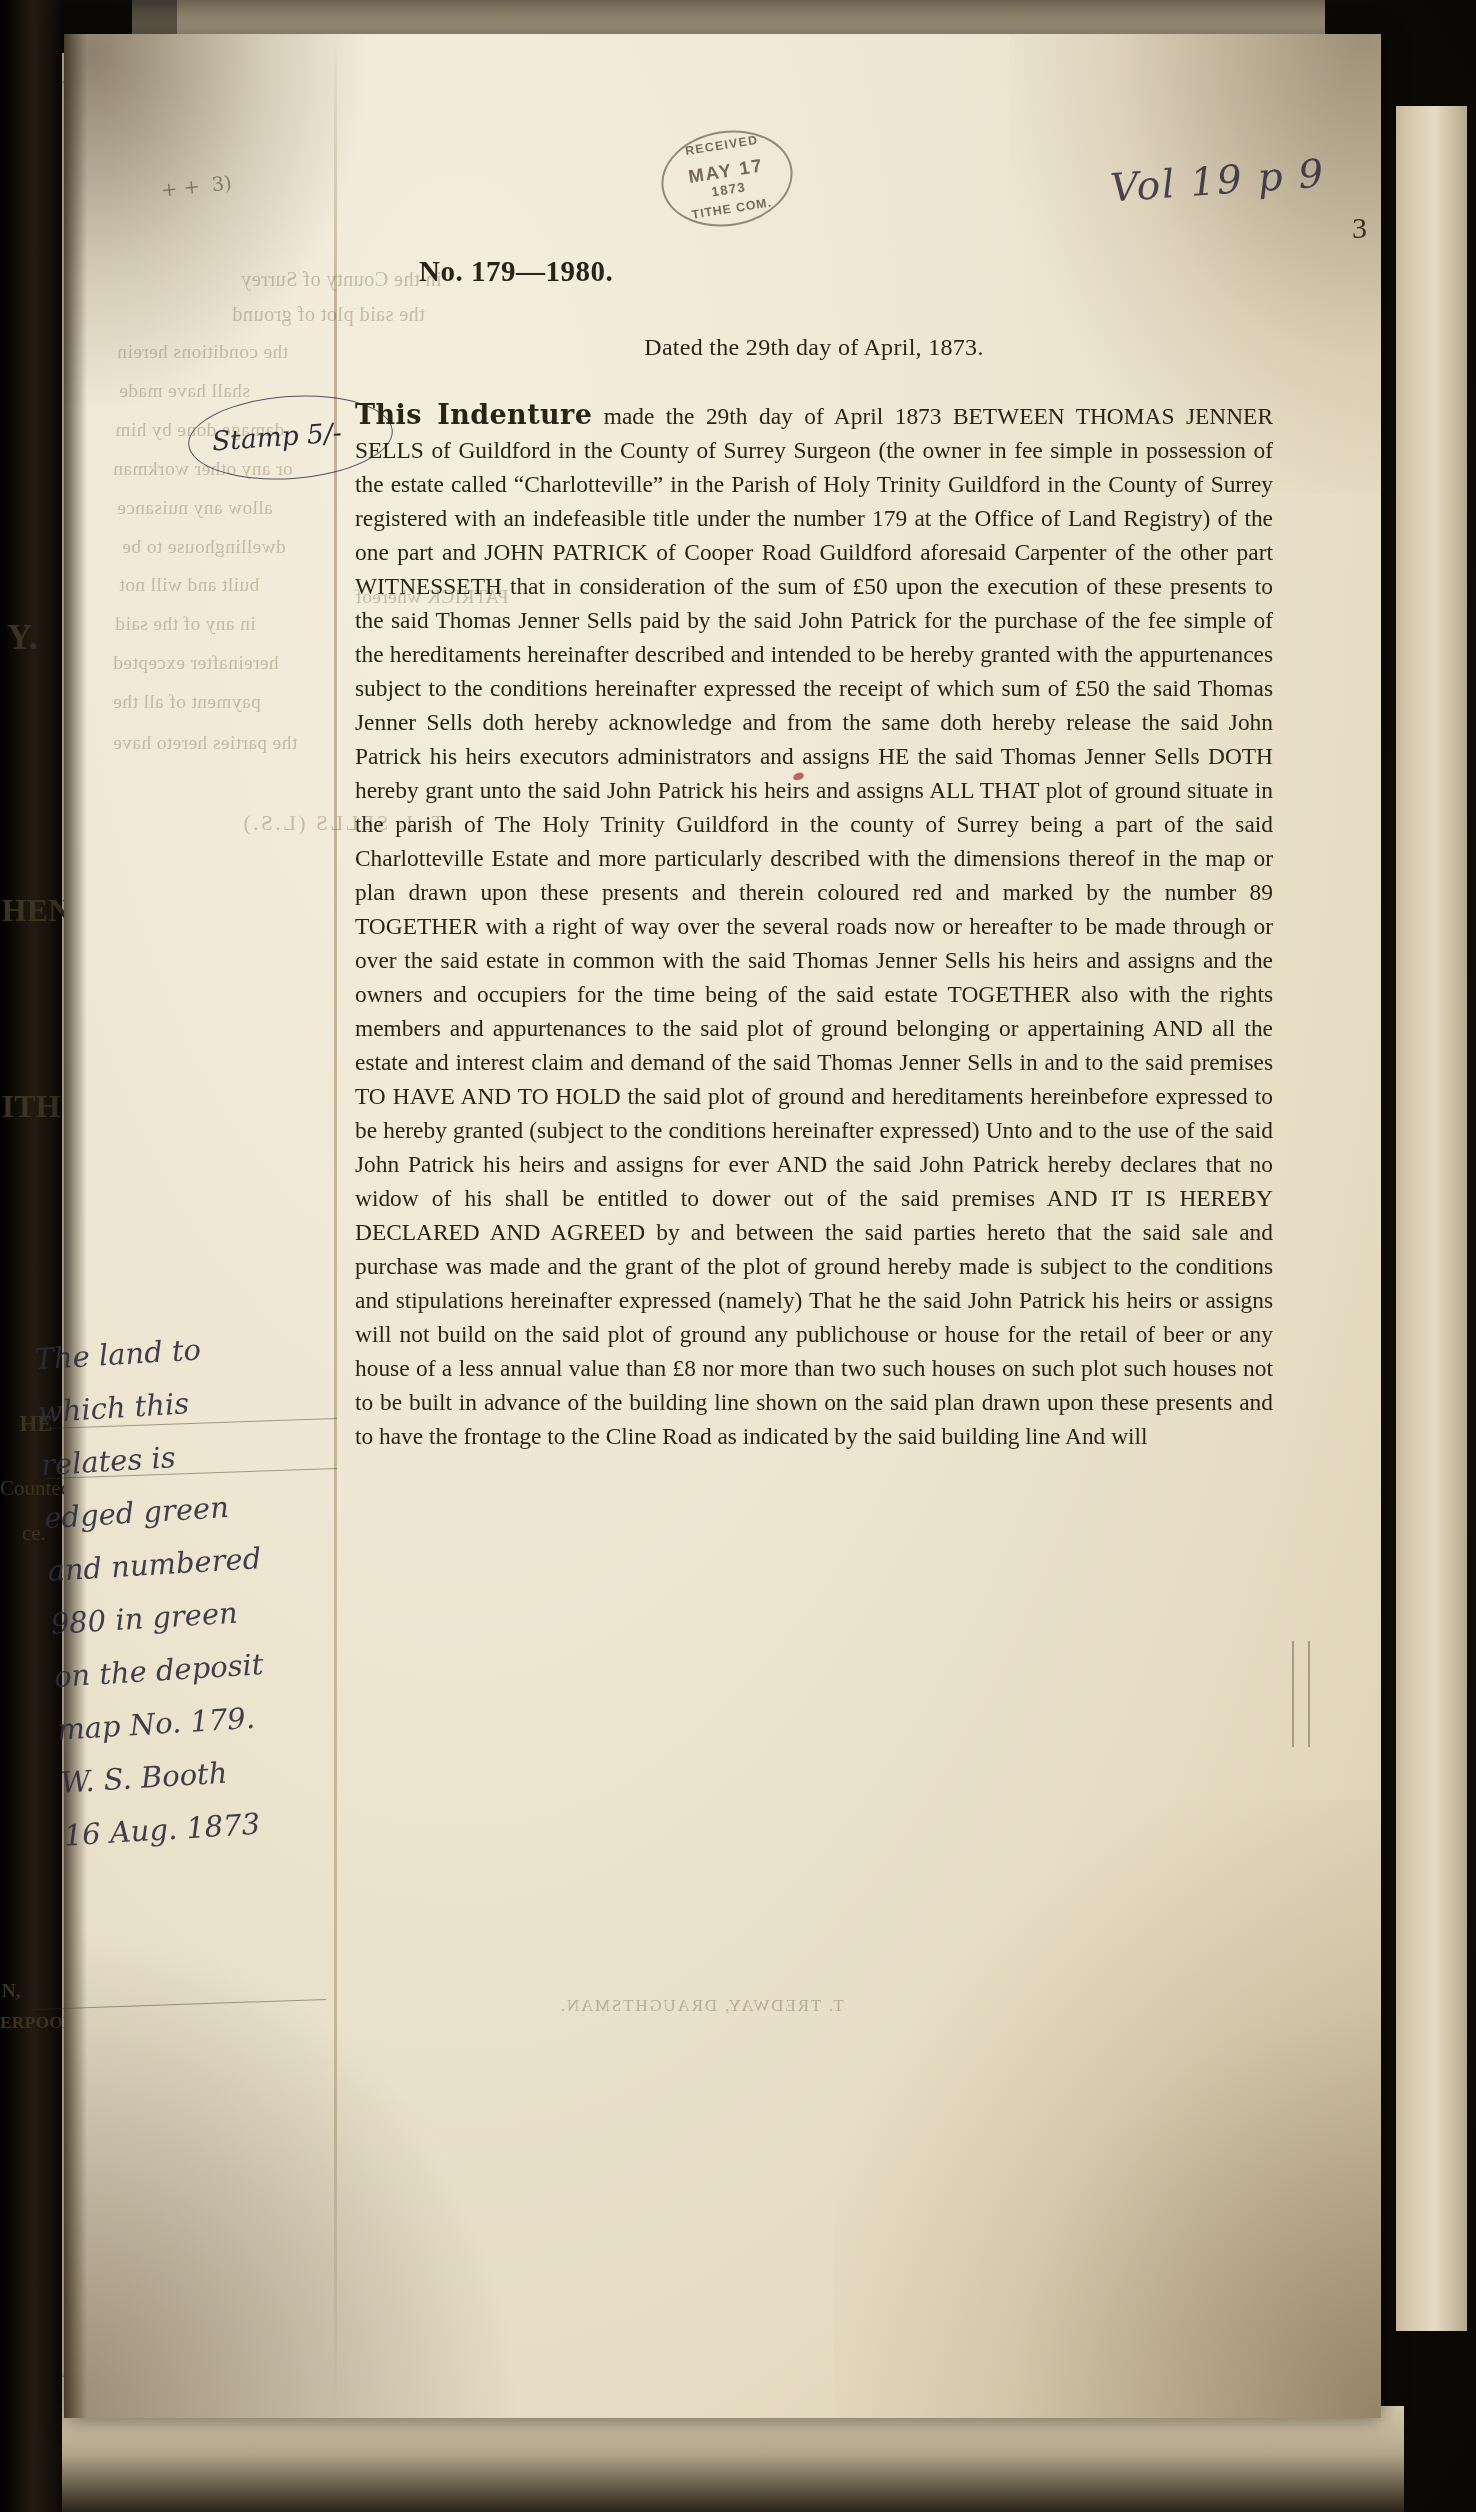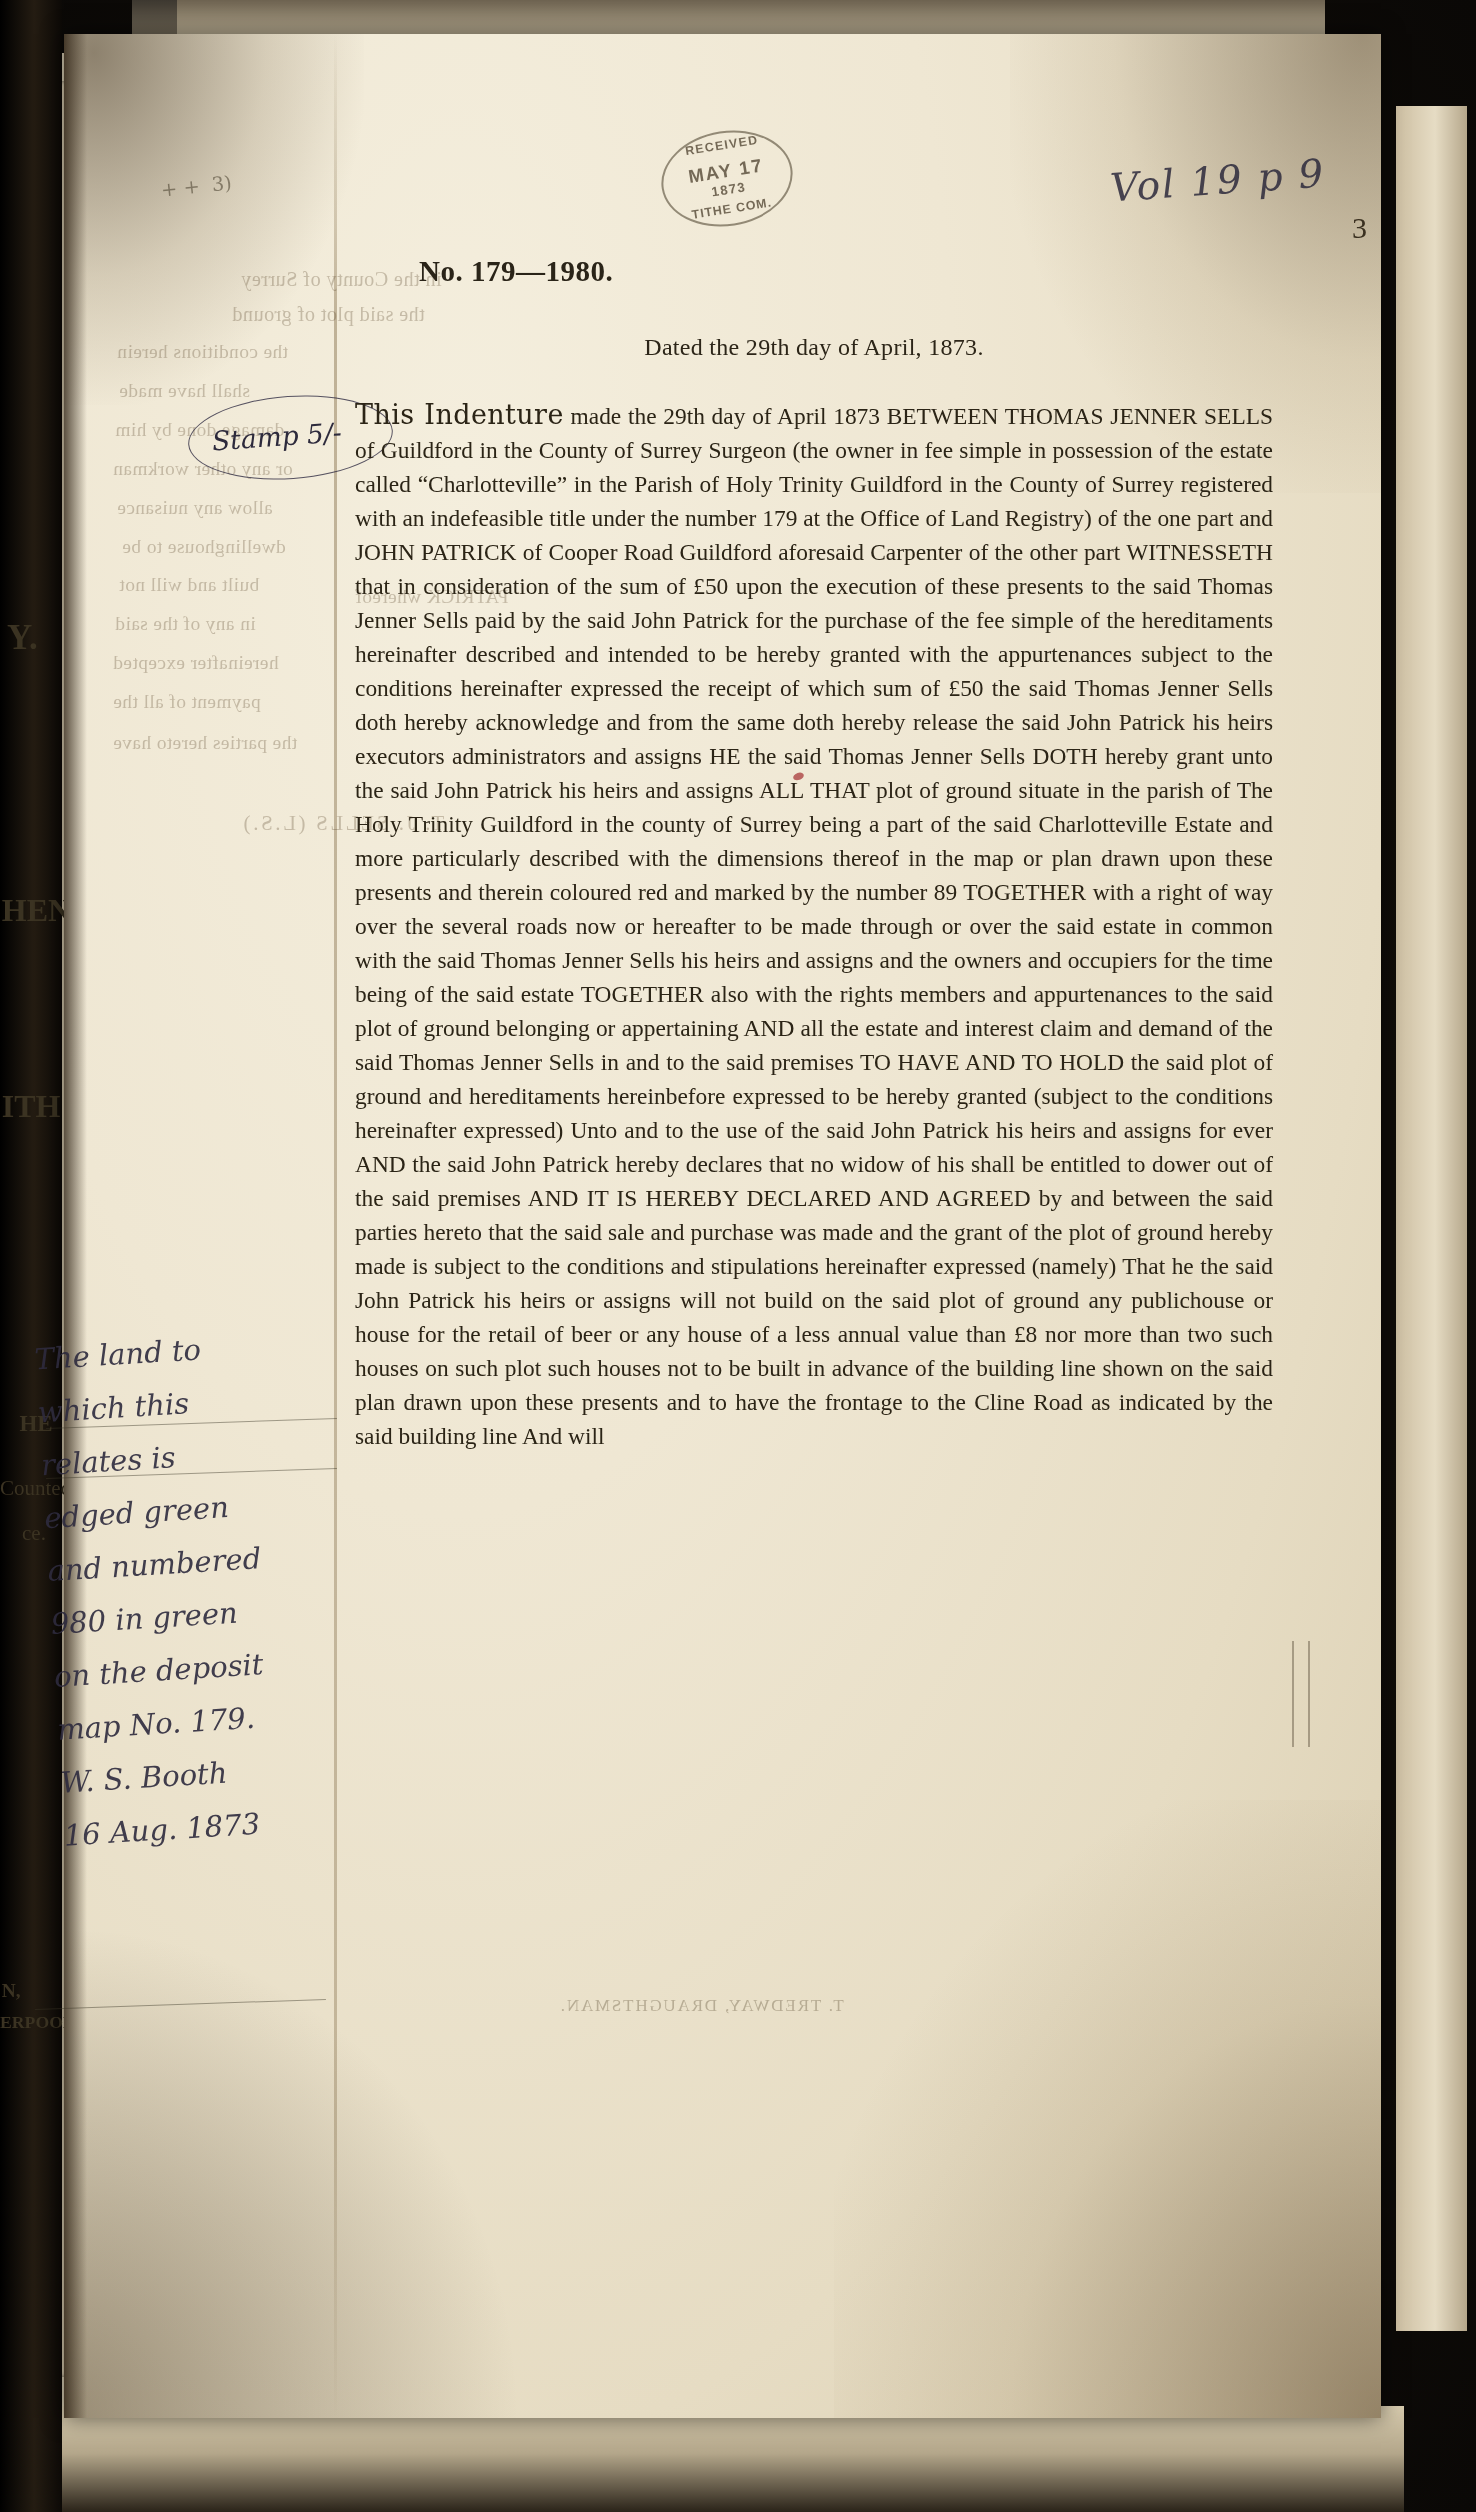--- a/index.html
+++ b/index.html
@@ -140,21 +140,21 @@
   .body-text {
     font-size: 23.4px;
     line-height: 34px;
     color: #2b2416;
     text-align: justify;
     text-justify: inter-word;
   }
   .body-text p { margin: 0; }
   .gothic {
     font-family: "DejaVu Serif", serif;
-    font-weight: normal;
+    font-weight: bold;
     font-size: 27px;
     letter-spacing: 0.4px;
   }
 
   
   .recd-stamp {
     position: absolute;
     left: 597px; top: 97px;
     width: 132px; height: 95px;
     transform: rotate(-9deg);

